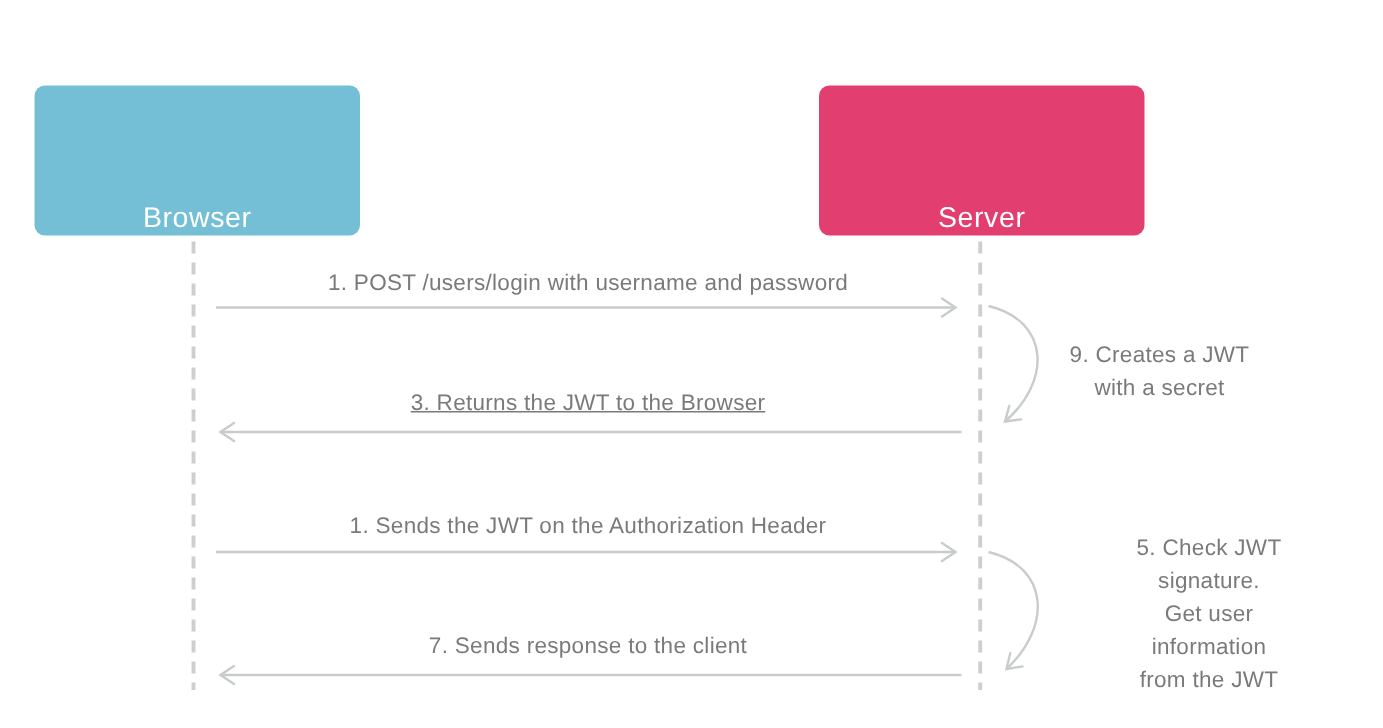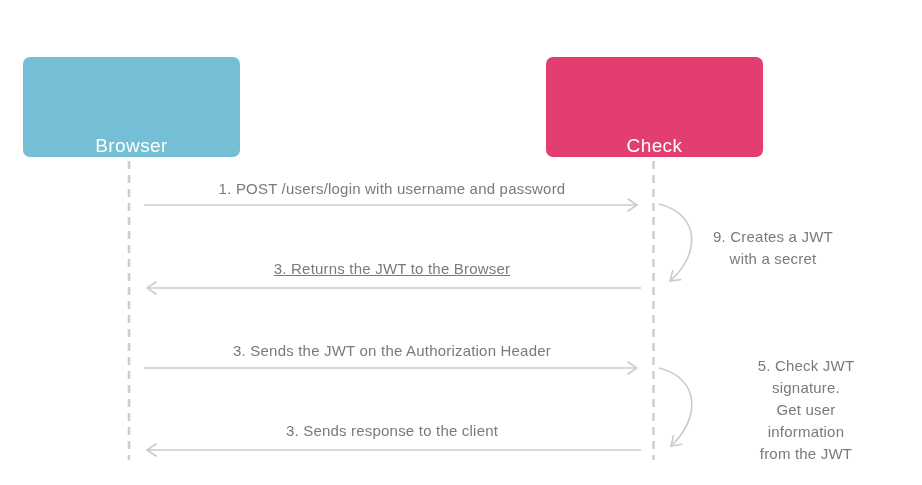--- a/index.html
+++ b/index.html
@@ -91,26 +91,26 @@
     <line class="msgline" x1="144" y1="368" x2="637" y2="368" marker-end="url(#head)"></line>
     <path class="msgline" d="M 659 368 C 700 378 701 418 671 446" marker-end="url(#head)"></path>
     <line class="msgline" x1="641" y1="450" x2="147" y2="450" marker-end="url(#head)"></line>
   </svg>
 
   <div class="actor actor-browser">
     <span>Browser</span>
   </div>
 
   <div class="actor actor-server">
-    <span>Check</span>
+    <span>Server</span>
   </div>
 
   <div class="msg m1">1. POST /users/login with username and password</div>
   <div class="msg m2">9. Creates a JWT
 with a secret</div>
   <div class="msg m3">3. Returns the JWT to the Browser</div>
-  <div class="msg m4">3. Sends the JWT on the Authorization Header</div>
+  <div class="msg m4">1. Sends the JWT on the Authorization Header</div>
   <div class="msg m5">5. Check JWT signature.
 Get user information
 from the JWT</div>
-  <div class="msg m6">3. Sends response to the client</div>
+  <div class="msg m6">7. Sends response to the client</div>
 
 </div>
 
 </body></html>

